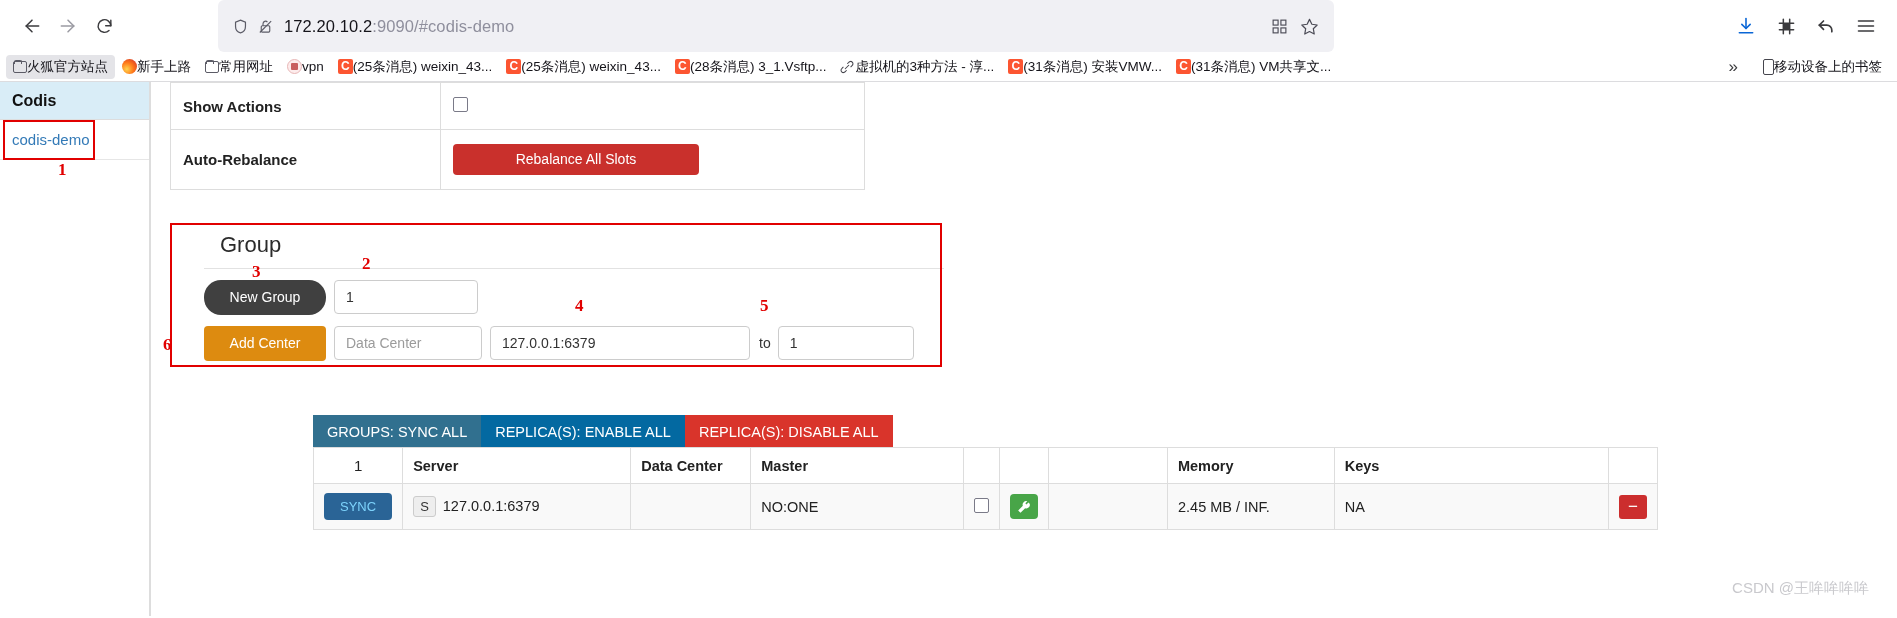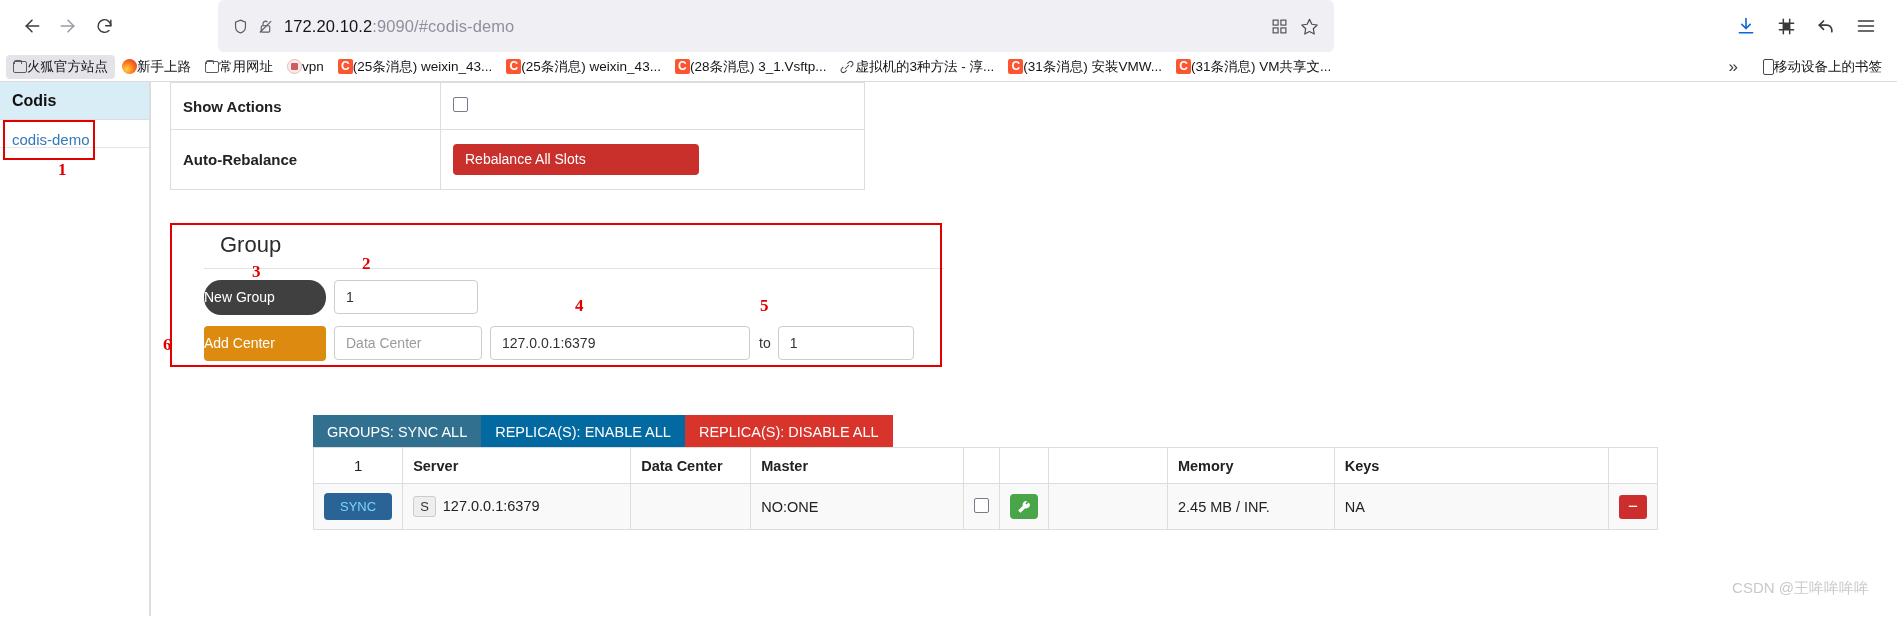--- a/index.html
+++ b/index.html
@@ -124,21 +124,21 @@
     position: relative;
   }
   #sidebar-title {
     height: 38px; line-height: 38px;
     padding-left: 12px;
     background: #d9edf7;
     font-size: 16px; font-weight: bold; color: #111;
     border-bottom: 1px solid #dddddd;
   }
   #sidebar-item {
-    height: 28px; line-height: 40px;
+    height: 40px; line-height: 40px;
     padding-left: 12px;
     font-size: 15px; color: #337ab7;
     border-bottom: 1px solid #e6e6e6;
   }
 
   
   .anno-box { position: absolute; border: 2px solid #e10000; pointer-events: none; }
   .anno-num {
     position: absolute; color: #e10000;
     font-weight: bold; font-size: 17px;
@@ -160,21 +160,21 @@
     border: 1px solid #dddddd;
     padding: 14px 12px;
     vertical-align: middle;
   }
   #settings-table td.label { width: 270px; font-weight: bold; color: #222; }
   .chk {
     width: 15px; height: 15px; border: 1.6px solid #7a7a88; border-radius: 2px;
     display: inline-block; background: #fff;
   }
   .btn {
-    display: inline-block; 
+    display: inline-block; text-align: center;
     font-size: 14px; color: #fff;
     border: none; border-radius: 4px;
     padding: 7px 12px; cursor: pointer;
     font-family: "Liberation Sans", sans-serif;
     line-height: 1.2;
   }
   .btn-danger { background: #c9302c; }
   .btn-success { background: #404040; border-radius: 17px; }
   .btn-warning { background: #dd8b10; }
   .btn-blue-flat { background: #31708f; }

